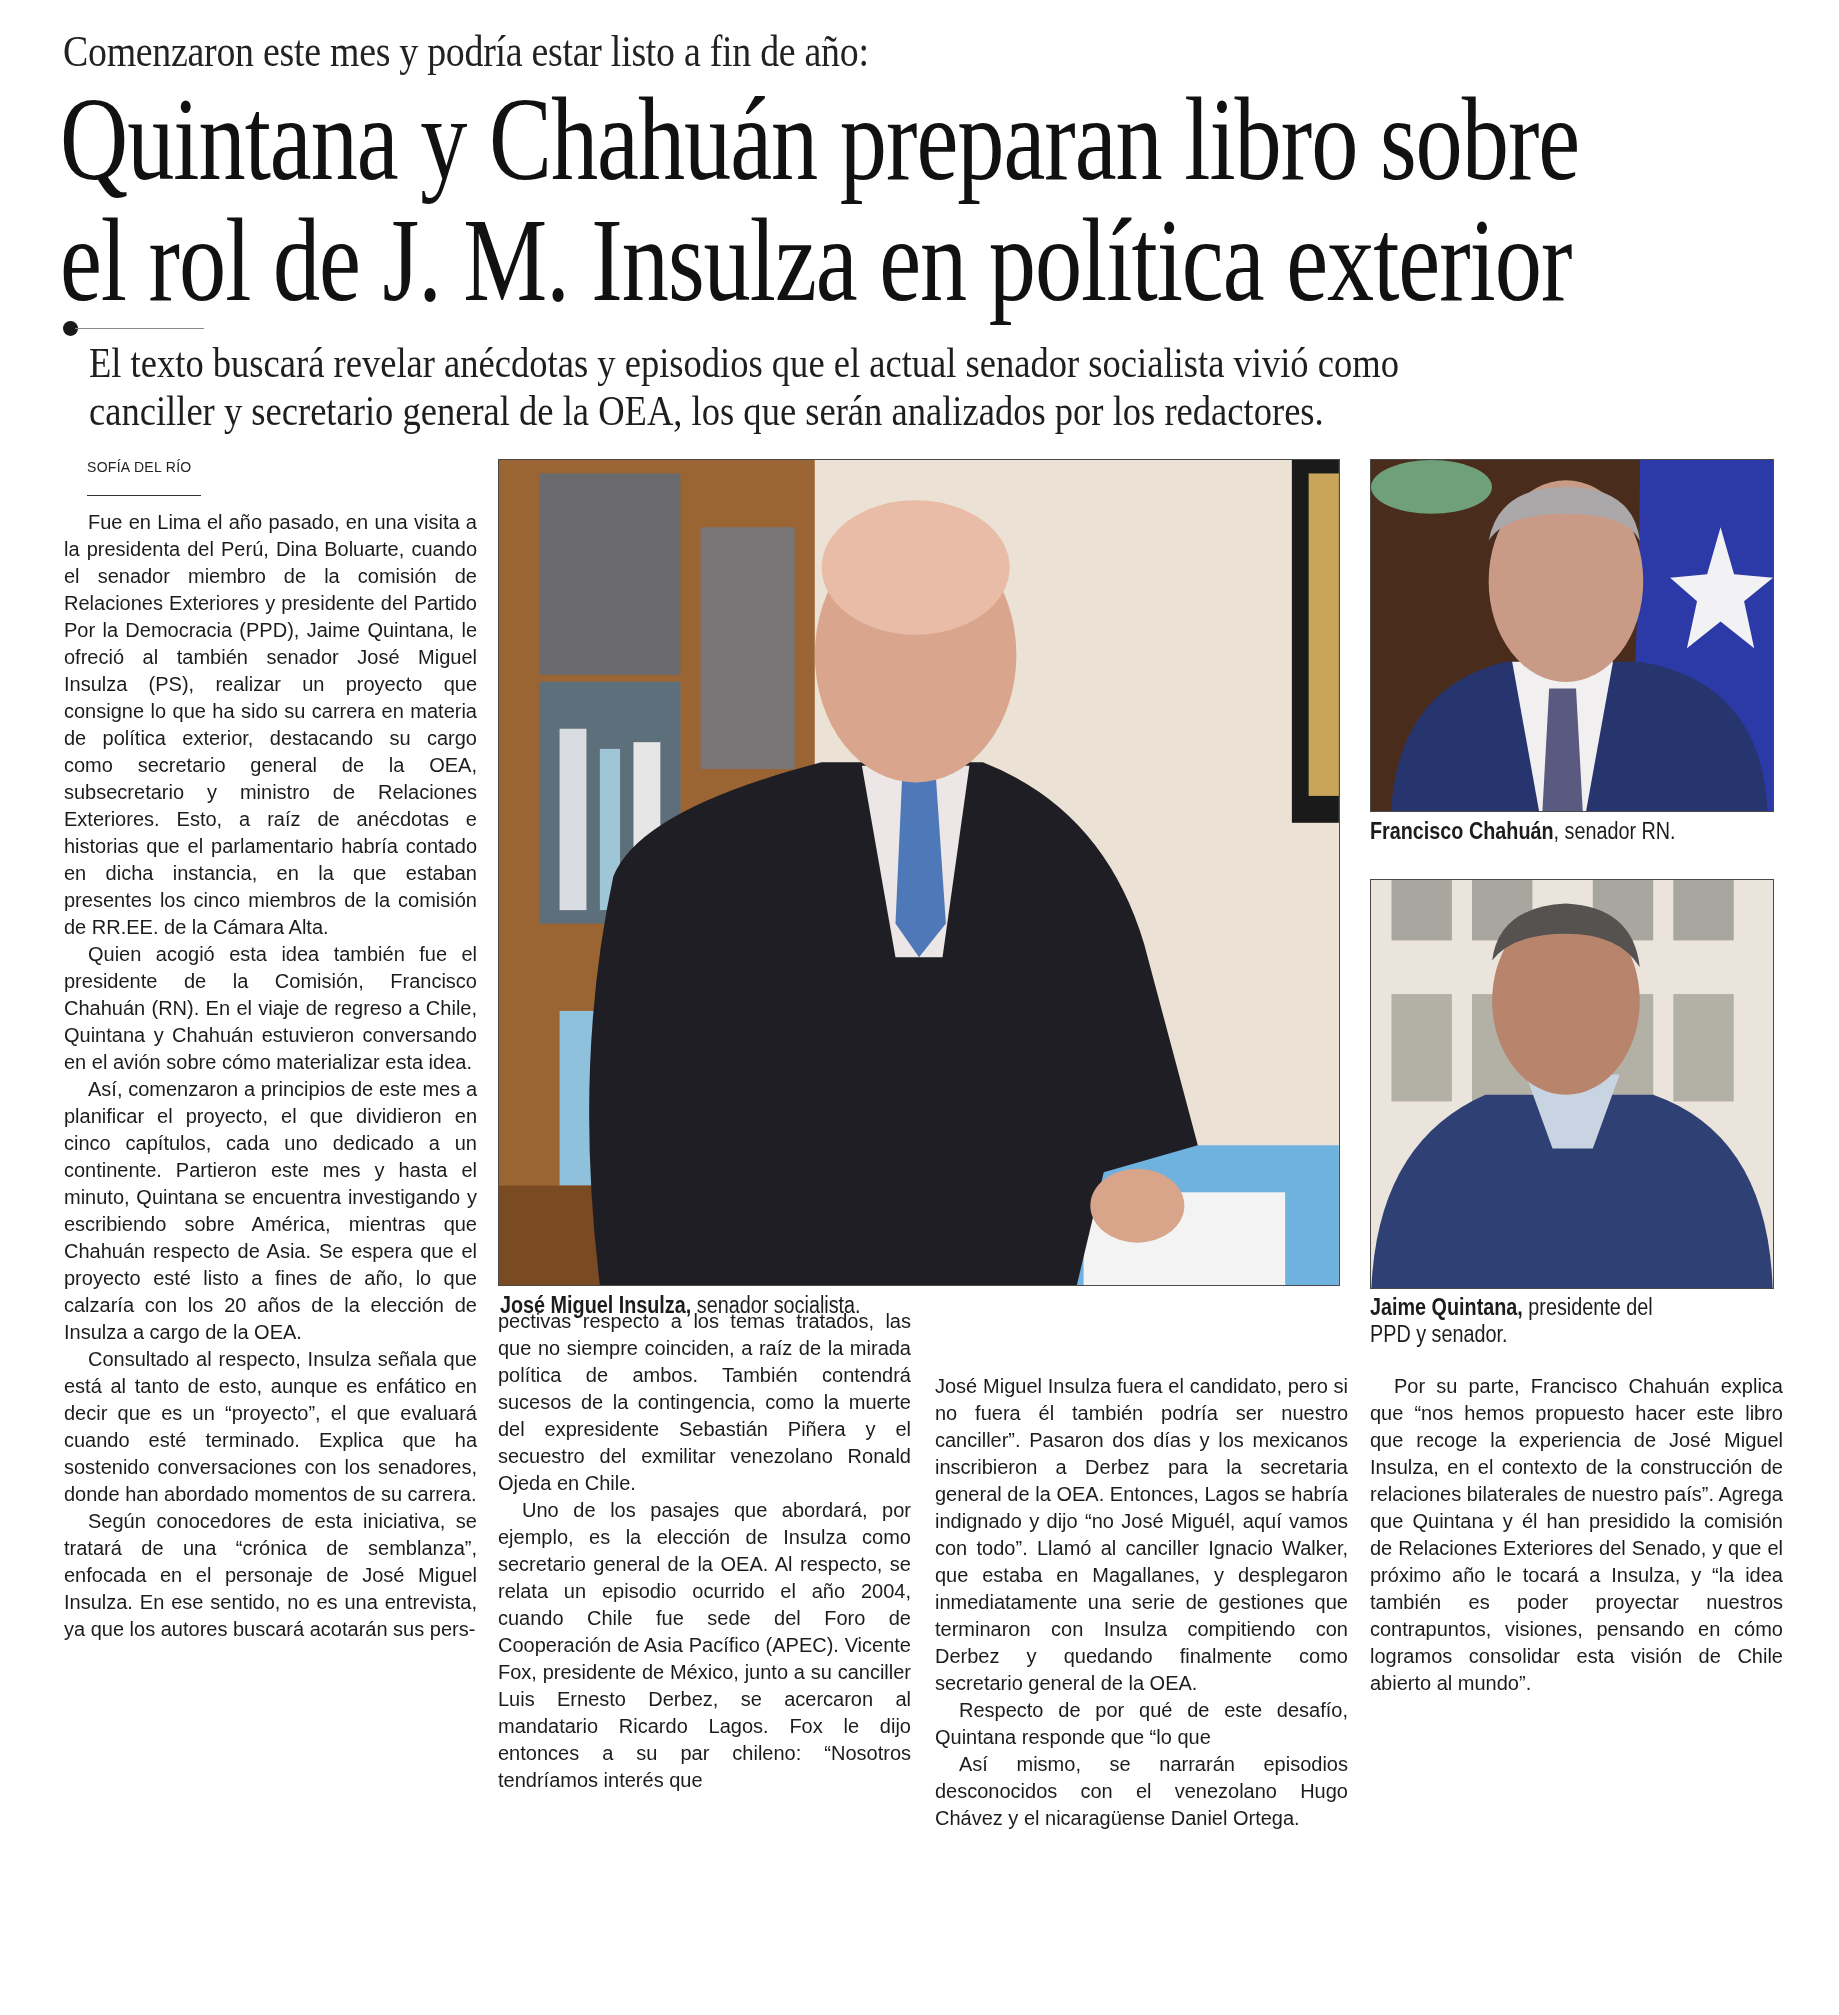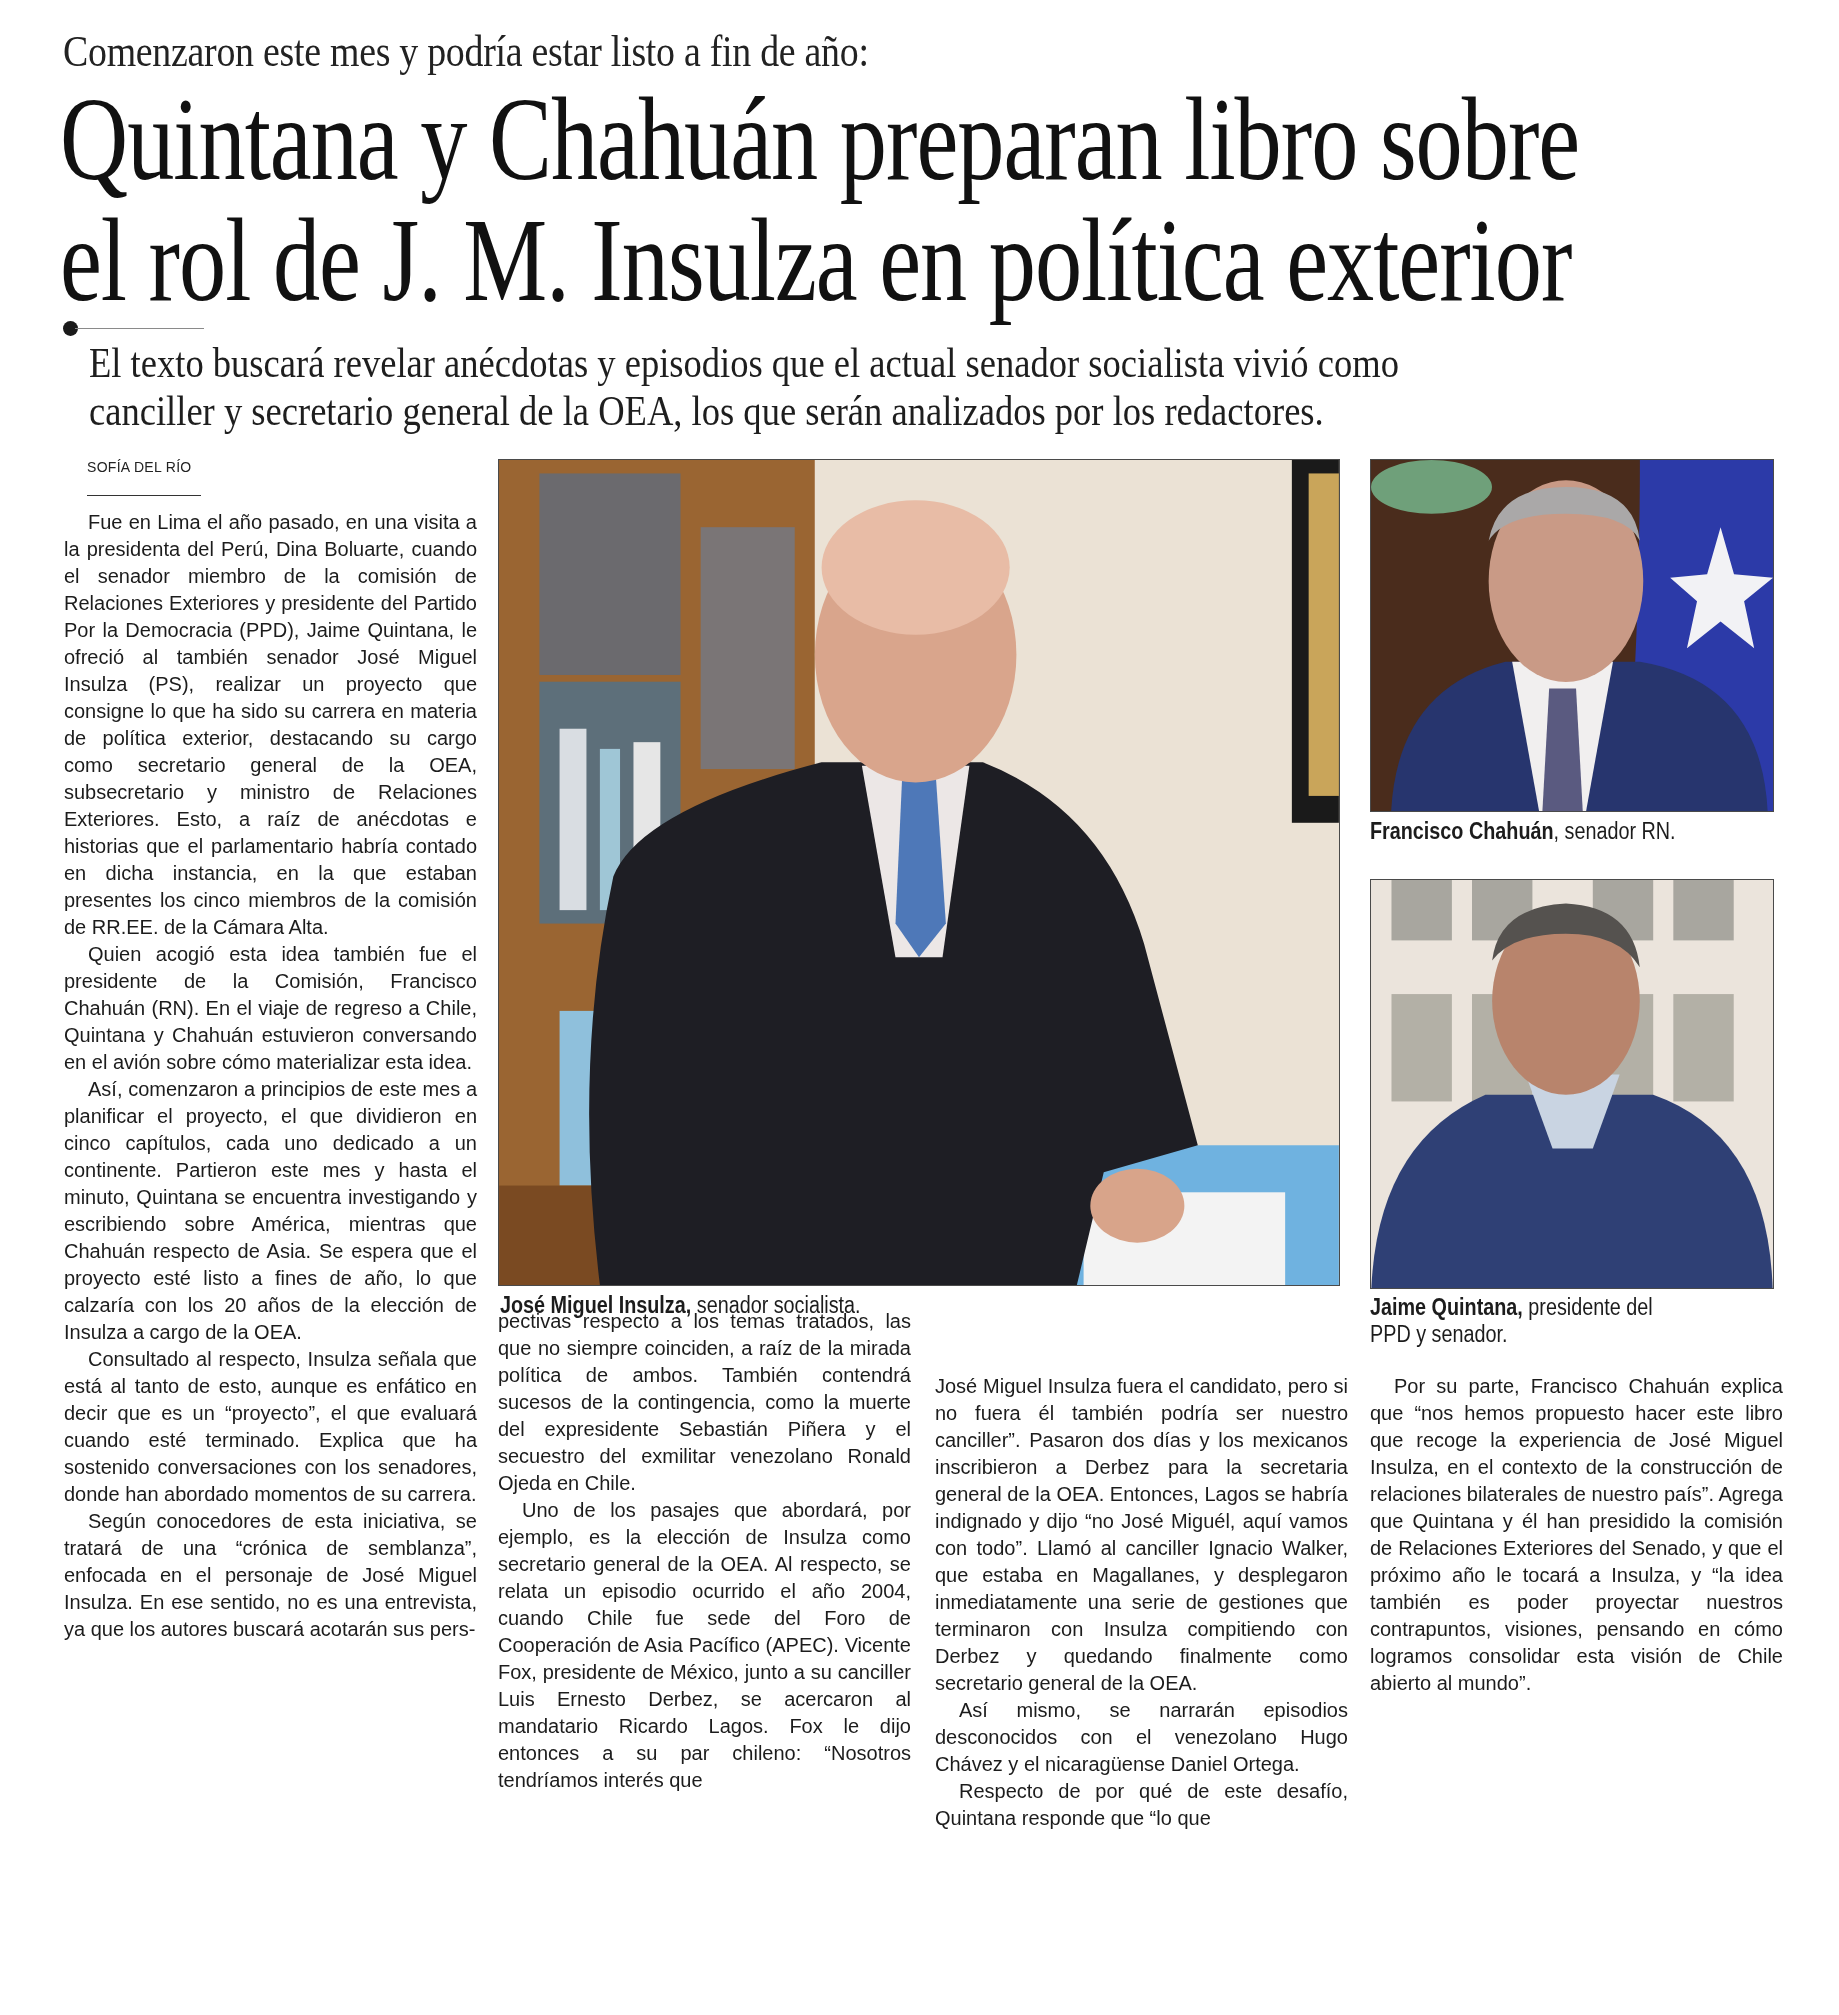--- a/index.html
+++ b/index.html
@@ -141,20 +141,20 @@
   <div>PPD y senador.</div>
 </div>
 
 <div class="col col2">
   <p class="cont">pectivas respecto a los temas tratados, las que no siempre coinciden, a raíz de la mirada política de ambos. También contendrá sucesos de la contingencia, como la muerte del expresidente Sebastián Piñera y el secuestro del exmilitar venezolano Ronald Ojeda en Chile.</p>
   <p>Uno de los pasajes que abordará, por ejemplo, es la elección de Insulza como secretario general de la OEA. Al respecto, se relata un episodio ocurrido el año 2004, cuando Chile fue sede del Foro de Cooperación de Asia Pacífico (APEC). Vicente Fox, presidente de México, junto a su canciller Luis Ernesto Derbez, se acercaron al mandatario Ricardo Lagos. Fox le dijo entonces a su par chileno: “Nosotros tendríamos interés que</p>
 </div>
 
 <div class="col col3">
   <p class="cont">José Miguel Insulza fuera el candidato, pero si no fuera él también podría ser nuestro canciller”. Pasaron dos días y los mexicanos inscribieron a Derbez para la secretaria general de la OEA. Entonces, Lagos se habría indignado y dijo “no José Miguél, aquí vamos con todo”. Llamó al canciller Ignacio Walker, que estaba en Magallanes, y desplegaron inmediatamente una serie de gestiones que terminaron con Insulza compitiendo con Derbez y quedando finalmente como secretario general de la OEA.</p>
+  <p>Respecto de por qué de este desafío, Quintana responde que “lo que</p>
   <p>Así mismo, se narrarán episodios desconocidos con el venezolano Hugo Chávez y el nicaragüense Daniel Ortega.</p>
-  <p>Respecto de por qué de este desafío, Quintana responde que “lo que</p>
 </div>
 
 <div class="col col4">
   <p>Por su parte, Francisco Chahuán explica que “nos hemos propuesto hacer este libro que recoge la experiencia de José Miguel Insulza, en el contexto de la construcción de relaciones bilaterales de nuestro país”. Agrega que Quintana y él han presidido la comisión de Relaciones Exteriores del Senado, y que el próximo año le tocará a Insulza, y “la idea también es poder proyectar nuestros contrapuntos, visiones, pensando en cómo logramos consolidar esta visión de Chile abierto al mundo”.</p>
 </div>
 
 
 </body></html>

